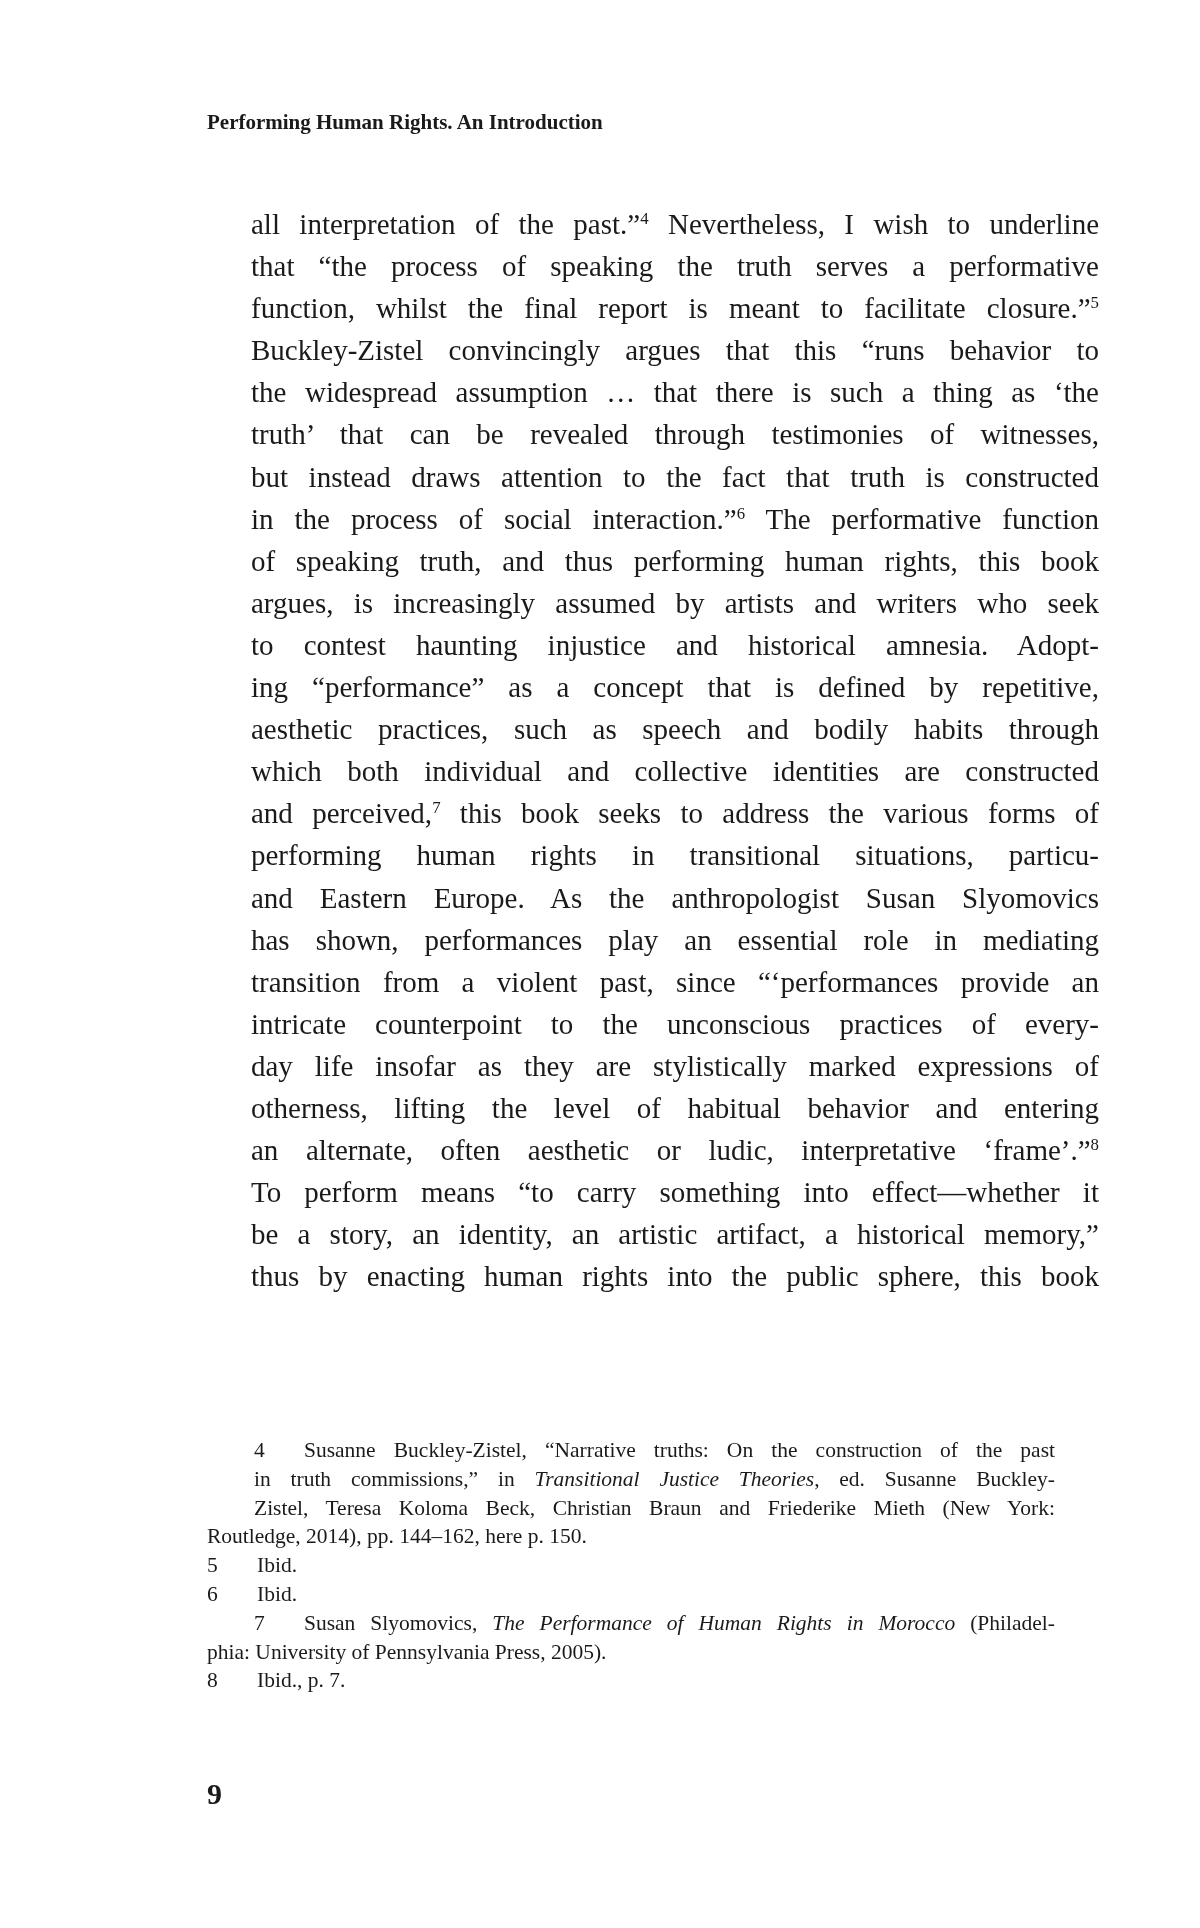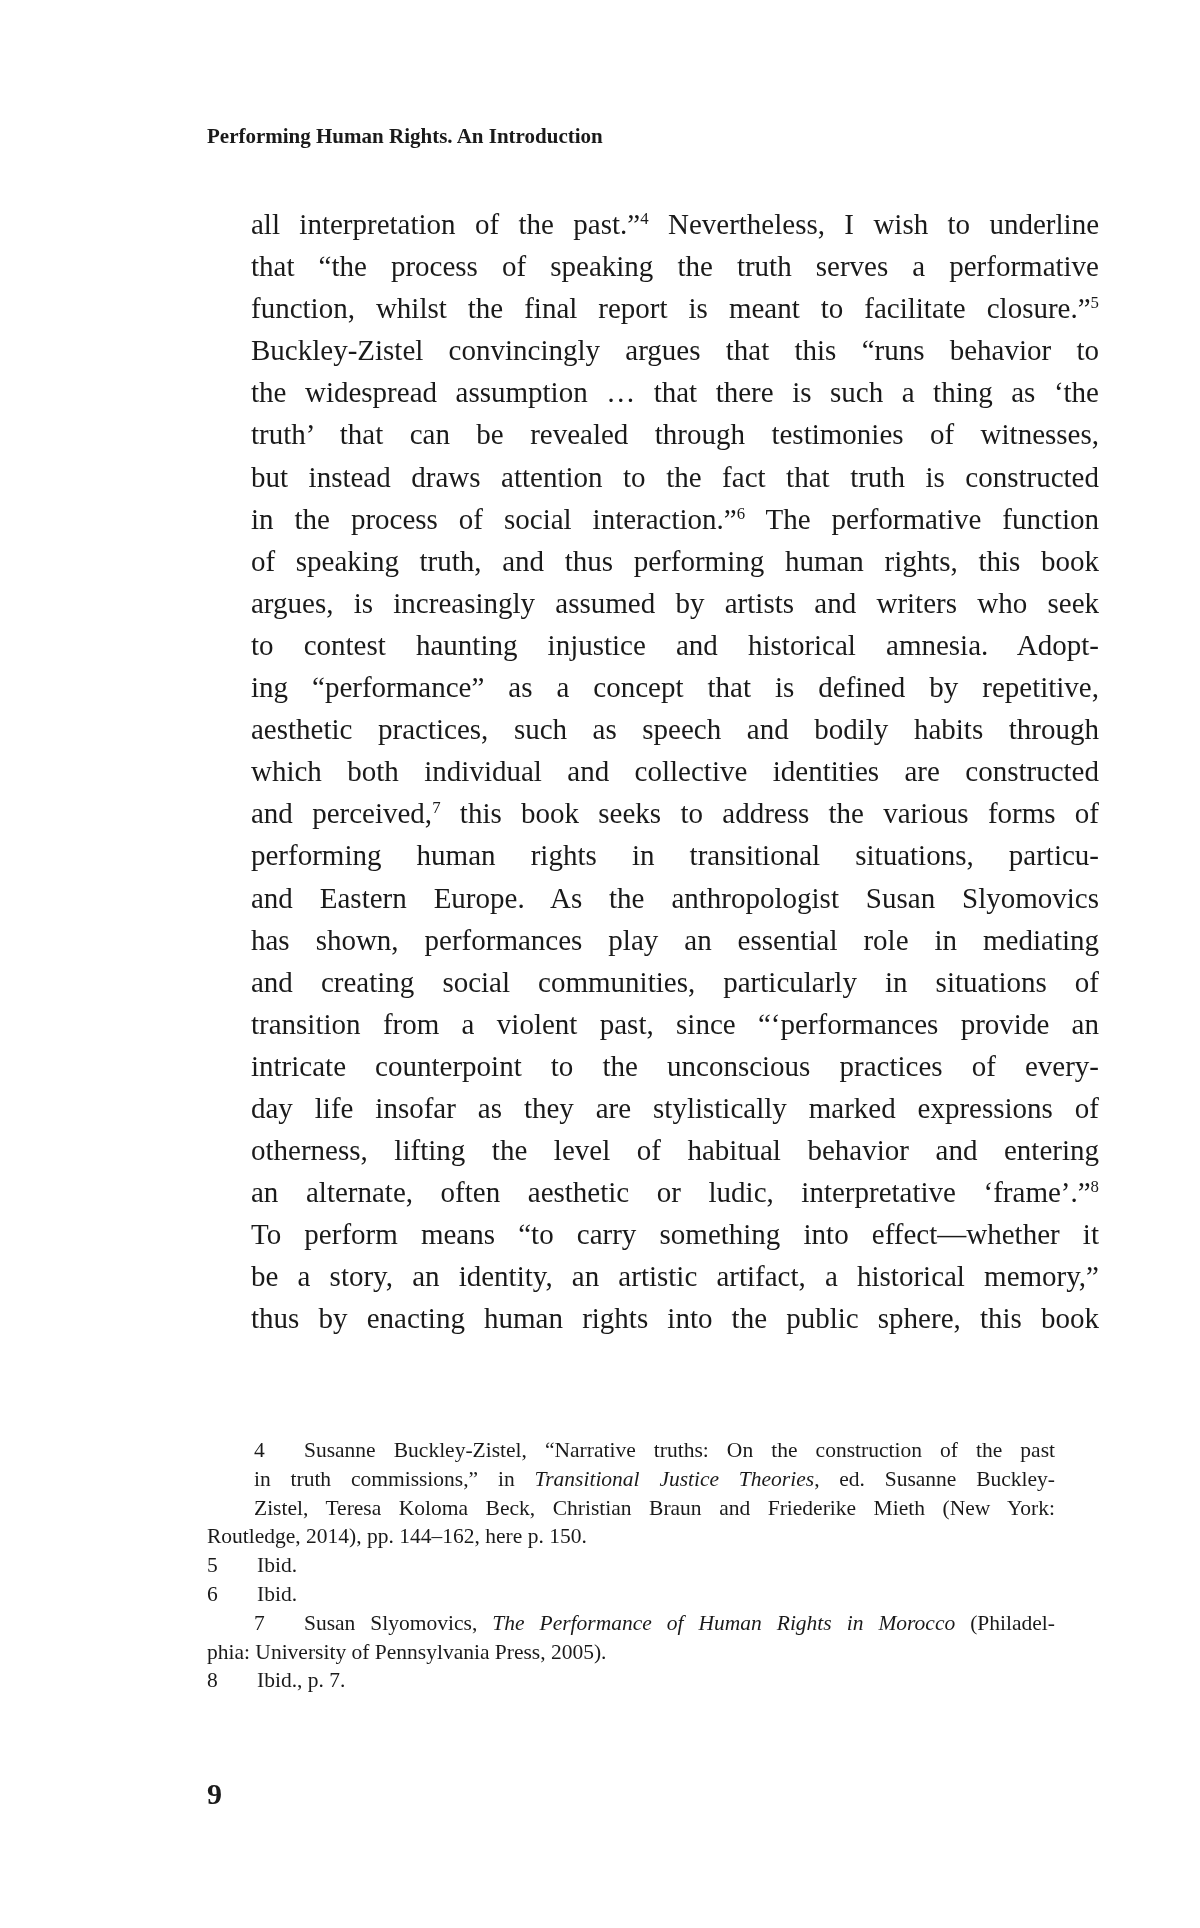--- a/index.html
+++ b/index.html
@@ -11,21 +11,21 @@
       width: 1200px;
       height: 1928px;
       position: relative;
       overflow: hidden;
       color: #1a1a1a;
       font-family: "DejaVu Serif", "Liberation Serif", serif;
     }
     .running-head {
       position: absolute;
       left: 207px;
-      top: 122px;
+      top: 108px;
       font-family: "Liberation Serif", "DejaVu Serif", serif;
       font-weight: bold;
       font-size: 21px;
       line-height: 28px;
       color: #1a1a1a;
       white-space: nowrap;
     }
     .body-text {
       position: absolute;
       left: 207px;
@@ -107,21 +107,20 @@
   <span class="body-line">of speaking truth, and thus performing human rights, this book</span>
   <span class="body-line">argues, is increasingly assumed by artists and writers who seek</span>
   <span class="body-line">to contest haunting injustice and historical amnesia. Adopt-</span>
   <span class="body-line">ing “performance” as a concept that is defined by repetitive,</span>
   <span class="body-line">aesthetic practices, such as speech and bodily habits through</span>
   <span class="body-line">which both individual and collective identities are constructed</span>
   <span class="body-line"><span>and perceived,</span><sup class="fnref">7</sup><span> this book seeks to address the various forms of</span></span>
   <span class="body-line">performing human rights in transitional situations, particu-</span>
   <span class="body-line">and Eastern Europe. As the anthropologist Susan Slyomovics</span>
   <span class="body-line">has shown, performances play an essential role in mediating</span>
-  <span class="body-line">and creating social communities, particularly in situations of</span>
   <span class="body-line">transition from a violent past, since “‘performances provide an</span>
   <span class="body-line">intricate counterpoint to the unconscious practices of every-</span>
   <span class="body-line">day life insofar as they are stylistically marked expressions of</span>
   <span class="body-line">otherness, lifting the level of habitual behavior and entering</span>
   <span class="body-line"><span>an alternate, often aesthetic or ludic, interpretative ‘frame’.”</span><sup class="fnref">8</sup></span>
   <span class="body-line">To perform means “to carry something into effect—whether it</span>
   <span class="body-line">be a story, an identity, an artistic artifact, a historical memory,”</span>
   <span class="body-line last">thus by enacting human rights into the public sphere, this book</span>
 </div>
 

